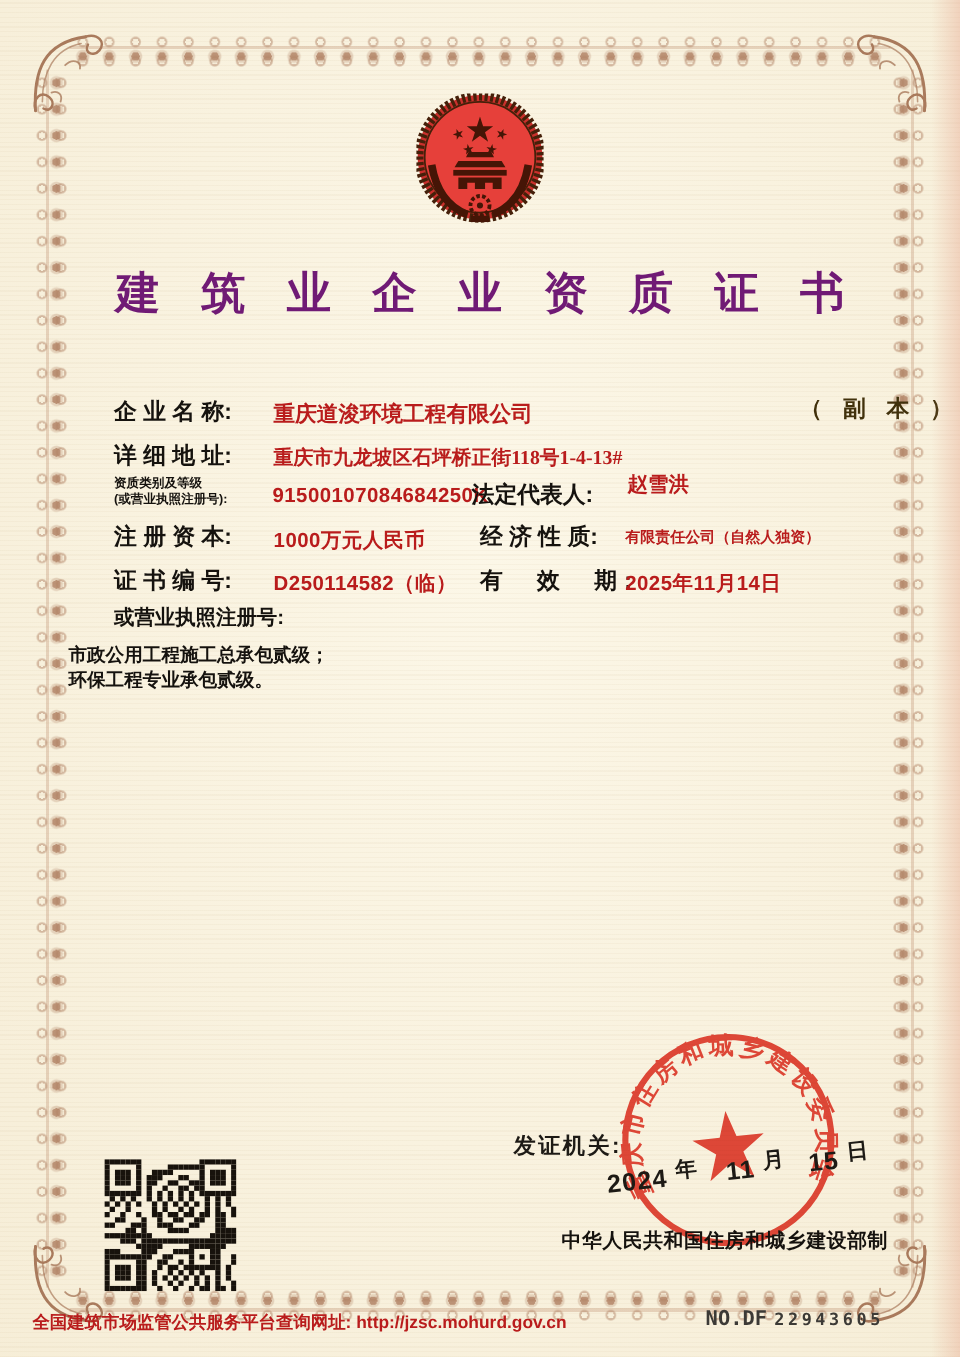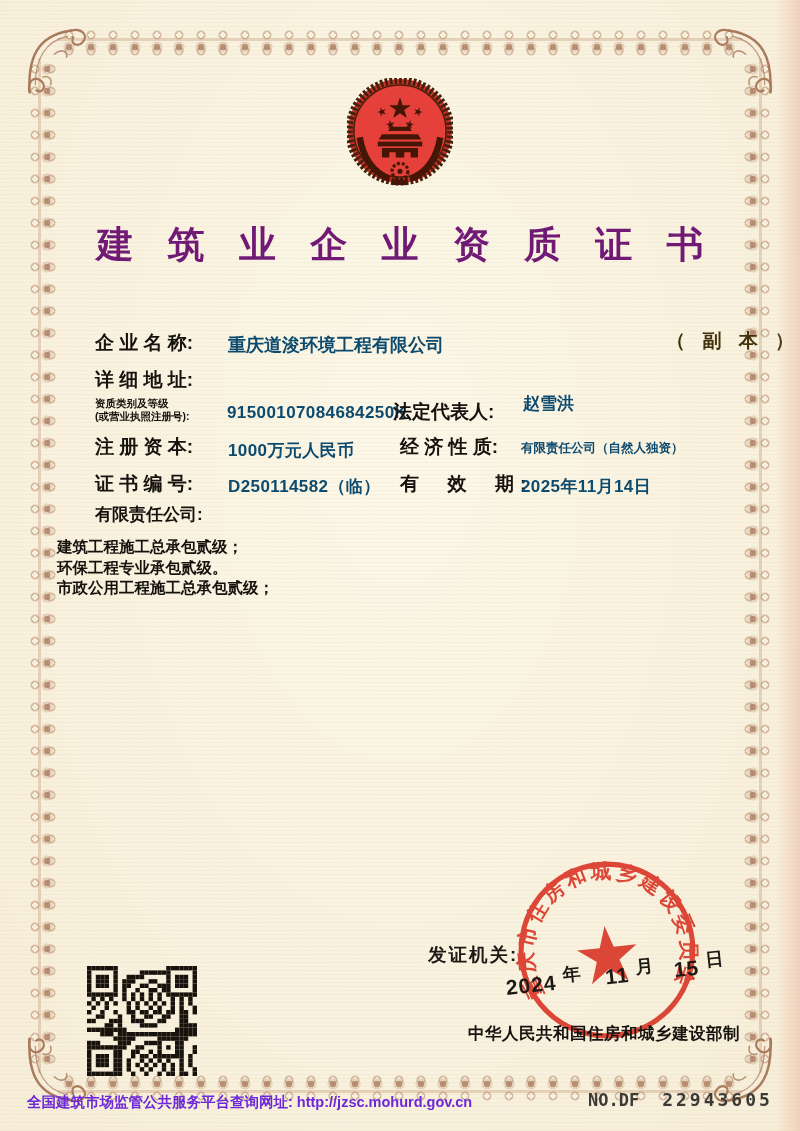--- a/index.html
+++ b/index.html
@@ -56,42 +56,42 @@
     font-size:37px;font-weight:700;letter-spacing:12px;text-indent:12px;
     color:#701a75;
   }
   .subtitle{
     position:absolute;left:0;right:0;top:280px;text-align:right;
     font-size:19px;font-weight:700;letter-spacing:6px;text-indent:6px;color:#41310c;margin-top:48px;
   }
   
   .lbl{position:absolute;font-weight:700;font-size:19px;white-space:pre;color:#15120e;}
   .lbl-sm{position:absolute;font-weight:700;font-size:10.5px;line-height:12.5px;color:#15120e;white-space:pre;}
-  .val{position:absolute;font-size:17px;color:#0c4a6e;white-space:pre;}
+  .val{position:absolute;font-size:17px;color:#b91c1c;white-space:pre;}
   .val-kai{font-family:"Liberation Serif", serif;font-weight:600;}
   .val-num{font-weight:700;letter-spacing:.4px;}
   .quals{position:absolute;left:57px;top:537px;font-size:15.5px;line-height:20.5px;
          font-weight:700;font-family:"Liberation Serif", serif;color:#15120e;}
   
   .issuer-label{position:absolute;left:428px;top:942px;font-size:18.5px;font-weight:700;letter-spacing:2px;}
   .seal{position:absolute;left:515px;top:858px;width:184px;height:184px;
         opacity:.92;mix-blend-mode:multiply;transform:rotate(-6deg);}
   .date-line{position:absolute;left:506px;top:976px;display:flex;align-items:flex-start;
              transform:rotate(-6deg);transform-origin:left center;font-weight:700;}
   .date-line .num{font-size:21px;letter-spacing:1px;}
   .date-line .unit{font-size:18px;position:relative;top:-7px;margin-left:7px;}
   .date-line .gap-m{margin-left:24px;} .date-line .gap-d{margin-left:20px;}
   .made-by{position:absolute;left:448px;top:1023px;width:312px;text-align:center;
            font-size:16.5px;font-weight:700;letter-spacing:.5px;color:#15120e;}
   
   .qr{position:absolute;left:87px;top:966px;width:110px;height:110px;}
-  .footer-query{position:absolute;left:27px;top:1093px;font-size:14.5px;font-weight:700;color:#6d28d9;}
+  .footer-query{position:absolute;left:27px;top:1093px;font-size:14.5px;font-weight:700;color:#b91c1c;}
   .serial{position:absolute;left:588px;top:1089px;font-family:"DejaVu Sans Mono", monospace;color:#3c3a36;}
   .serial .pfx{font-size:17px;font-weight:700;}
-  .serial .no{font-size:18px;font-weight:600;letter-spacing:3px;margin-left:23px;}
+  .serial .no{font-size:14px;font-weight:600;letter-spacing:3px;margin-left:6px;}
 </style>
 </head>
 <body>
 
 <div class="page">
   <div class="texture"></div>
 
   <div class="edge edge-h edge-top"></div>
   <div class="edge edge-h edge-bottom"></div>
   <div class="edge edge-v edge-left"></div>
@@ -164,42 +164,42 @@
     </svg>
   </div>
 
   <div class="title">建 筑 业 企 业 资 质 证 书</div>
   <div class="subtitle">（ 副 本 ）</div>
 
   <span class="lbl" style="left:95px;top:330px;">企 业 名 称:</span>
   <span class="val val-kai" style="left:228px;top:333px;font-size:18px;">重庆道浚环境工程有限公司</span>
 
   <span class="lbl" style="left:95px;top:367px;">详 细 地 址:</span>
+  <span class="val val-kai" style="left:228px;top:371px;font-size:16.5px;">重庆市九龙坡区石坪桥正街118号1-4-13#</span>
 
   <span class="lbl-sm" style="left:95px;top:397px;"><span>资质类别及等级</span><br><span>(或营业执照注册号):</span></span>
   <span class="val val-num" style="left:227px;top:403px;text-align:center;">91500107084684250K</span>
   <span class="lbl" style="left:393px;top:399px;">法定代表人:</span>
   <span class="val val-kai" style="left:523px;top:392px;">赵雪洪</span>
 
   <span class="lbl" style="left:95px;top:434px;">注 册 资 本:</span>
   <span class="val val-num" style="left:228px;top:439px;">1000万元人民币</span>
   <span class="lbl" style="left:400px;top:434px;">经 济 性 质:</span>
   <span class="val val-kai" style="left:521px;top:440px;font-size:12.5px;">有限责任公司（自然人独资）</span>
 
   <span class="lbl" style="left:95px;top:471px;">证 书 编 号:</span>
   <span class="val val-num" style="left:228px;top:475px;">D250114582（临）</span>
   <span class="lbl" style="left:400px;top:471px;letter-spacing:6px;">有  效  期:</span>
   <span class="val val-num" style="left:521px;top:475px;">2025年11月14日</span>
 
-  <span class="lbl" style="left:95px;top:503px;font-size:17px;">有限责任公司:</span>
+  <span class="lbl" style="left:95px;top:503px;font-size:17px;">或营业执照注册号:</span>
 
   <div class="quals">
-    <div>建筑工程施工总承包贰级；</div>
+    <div>市政公用工程施工总承包贰级；</div>
     <div>环保工程专业承包贰级。</div>
-    <div>市政公用工程施工总承包贰级；</div>
   </div>
 
   <div class="issuer-label">发证机关:</div>
 
   <svg class="seal" viewBox="0 0 180 180">
     <circle cx="90" cy="90" r="84" fill="none" stroke="#e23b2e" stroke-width="5"></circle>
     <path id="sealArc" d="M 25 126 A 73 73 0 1 1 155 126" fill="none"></path>
     <text fill="#e23b2e" font-size="20" font-weight="bold" letter-spacing="3.5" font-family="Liberation Sans, sans-serif">
       <textPath href="#sealArc">重庆市住房和城乡建设委员会</textPath>
     </text>

